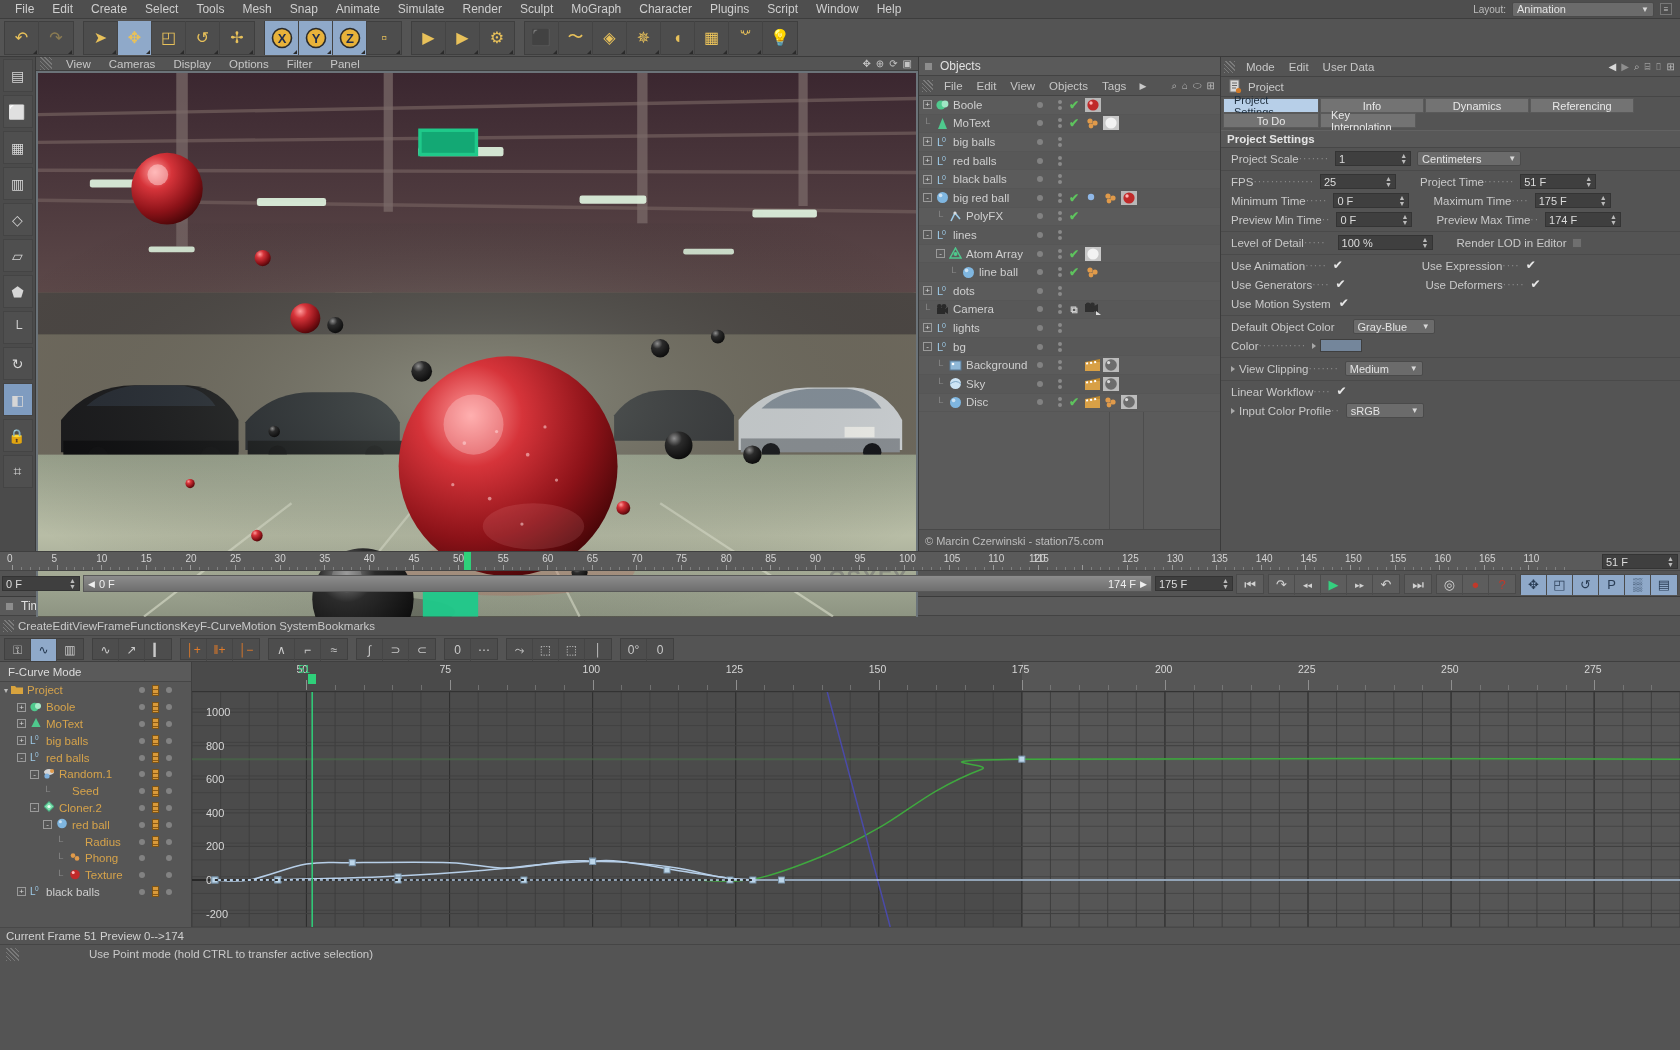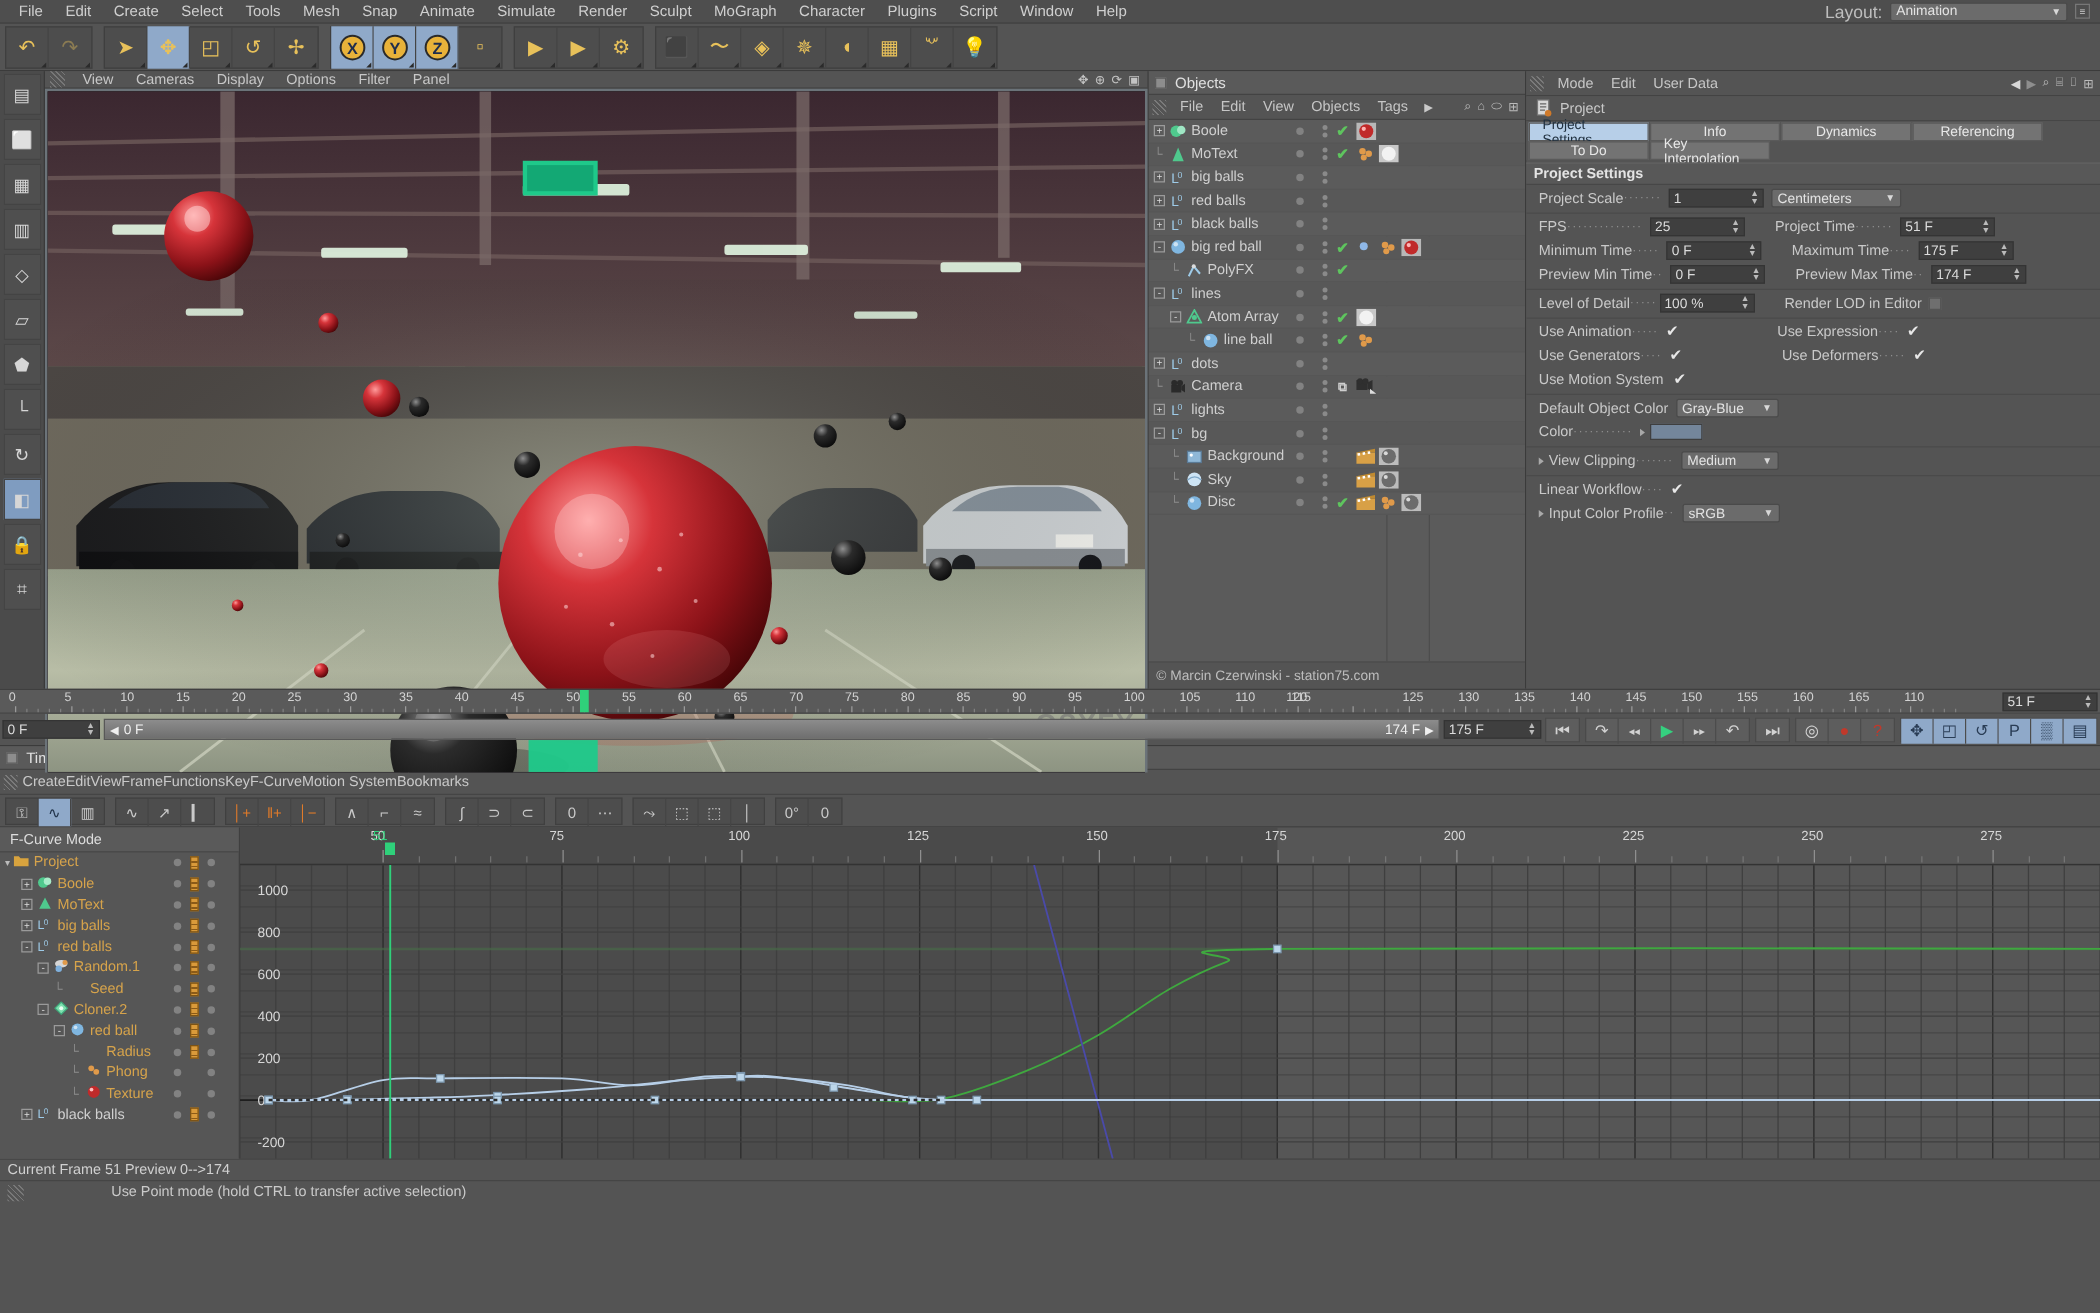--- a/index.html
+++ b/index.html
@@ -6,21 +6,21 @@
   html,body{ width:1680px; height:1050px; overflow:hidden;
     background:#545454; font-family:"Liberation Sans", sans-serif; }
   body{ font-size:11.5px; color:#c9c9c9; -webkit-font-smoothing:none; }
 
   
   .menubar{ height:19px; background:#4e4e4e; display:flex; align-items:center;
     border-bottom:1px solid #3d3d3d; padding-left:6px; }
   .menubar .mi{ padding:0 9px; color:#cfcfcf; font-size:12px; line-height:19px; cursor:default; }
   .menubar .spacer{ flex:1; }
   .layoutwrap{ display:flex; align-items:center; gap:6px; padding-right:8px; }
-  .layoutwrap .lbl{ color:#bdbdbd; font-size:14px; }
+  .layoutwrap .lbl{ color:#bdbdbd; font-size:10px; }
   .combo{ background:#6b6b6b; border:1px solid #4a4a4a; border-radius:2px;
     height:15px; display:flex; align-items:center; padding:0 4px; color:#e3e3e3;
     font-size:11px; position:relative; }
   .combo .arr{ margin-left:auto; font-size:8px; padding-left:8px; color:#d8d8d8; }
 
   
   .toolbar{ height:38px; background:#545454; display:flex; align-items:center;
     padding-left:4px; border-bottom:1px solid #3b3b3b; }
   .tgrp{ display:flex; height:34px; align-items:center; margin-right:9px;
     background:#4d4d4d; border:1px solid #3f3f3f; }
@@ -1102,21 +1102,21 @@
         <span class="dotsfill">··</span>
         <div class="numfield" style="width:76px;margin-left:6px">
           <span>174 F</span>
           <span class="spin">▲<br>▼</span>
         </div>
       </div>
 
       <div class="arow sep">
         <span class="alabel">Level of Detail</span>
         <span class="dotsfill">·····</span>
-        <div class="numfield" style="width:76px;margin-left:2px">
+        <div class="numfield" style="width:95px;margin-left:12px">
           <span>100 %</span>
           <span class="spin">▲<br>▼</span>
         </div>
         <span class="alabel" style="margin-left:24px">Render LOD in Editor</span>
         <div class="chkbox" style="margin-left:6px"></div>
       </div>
 
       <div class="arow sep">
         <span class="alabel">Use Animation</span>
         <span class="dotsfill">·····</span>
@@ -1133,21 +1133,21 @@
         <span class="dotsfill">·····</span>
         <span class="chk" style="margin-left:6px">✔</span>
       </div>
       <div class="arow">
         <span class="alabel">Use Motion System</span>
         <span class="chk" style="margin-left:8px">✔</span>
       </div>
 
       <div class="arow sep">
         <span class="alabel">Default Object Color</span>
-        <div class="combo" style="width:82px;margin-left:6px">
+        <div class="combo" style="width:82px;margin-left:18px">
           <span>Gray-Blue</span>
           <span class="arr">▼</span>
         </div>
       </div>
       <div class="arow">
         <span class="alabel">Color</span>
         <span class="dotsfill">···········</span>
         <span class="tri" style="margin-left:6px"></span>
         <div class="swatch"></div>
       </div>

